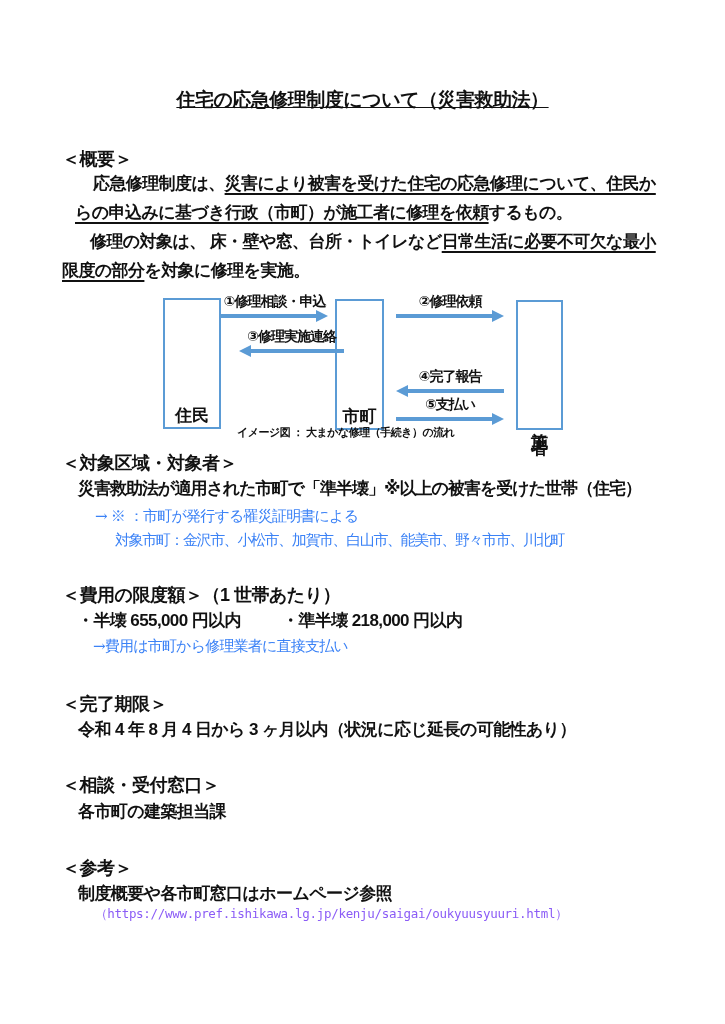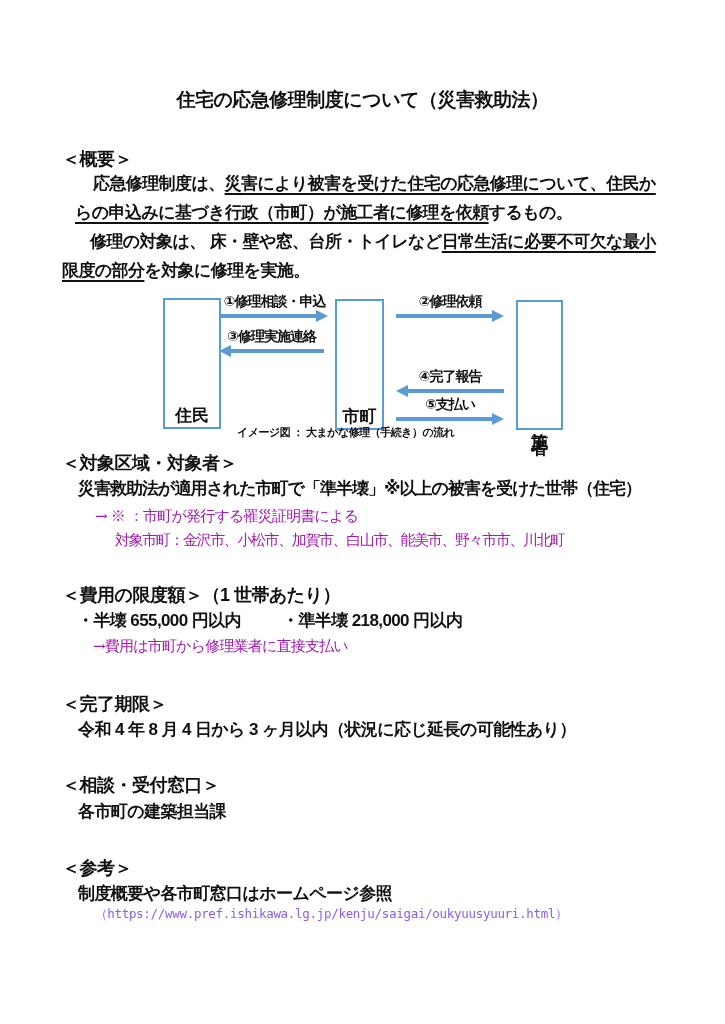--- a/index.html
+++ b/index.html
@@ -2,24 +2,24 @@
 <html><head>
 <meta charset="utf-8">
 <style>
   html,body{margin:0;padding:0;background:#ffffff;}
   .page{
     position:relative;width:725px;height:1024px;background:#ffffff;
     font-family:"Liberation Sans","DejaVu Sans",sans-serif;color:#111111;
     overflow:hidden;
   }
   .t{position:absolute;white-space:nowrap;}
-  .title{top:87px;left:0;width:725px;text-align:center;font-size:19px;font-weight:700;letter-spacing:-0.5px;}
+  .title{top:87px;left:0;width:725px;text-align:center;font-size:19px;font-weight:700;letter-spacing:-0.5px;text-decoration:underline;}
   .heading{font-size:18px;font-weight:700;letter-spacing:-0.5px;}
   .body17{font-size:17px;font-weight:700;letter-spacing:-0.6px;}
-  .mincho{font-family:"DejaVu Serif","Liberation Serif",serif;font-weight:400;font-size:15px;letter-spacing:-0.8px;color:#a21caf;}
+  .mincho{font-family:"DejaVu Serif","Liberation Serif",serif;font-weight:400;font-size:15px;letter-spacing:-0.8px;color:#3b82f6;}
   .u{text-decoration:underline;text-underline-offset:4px;text-decoration-thickness:1.5px;}
 
   
   .box{
     position:absolute;border:2px solid #5B9BD5;background:#ffffff;
     display:flex;align-items:flex-end;justify-content:center;
     font-size:17px;font-weight:700;letter-spacing:0;
   }
   .box-left{left:163px;top:298px;width:54px;height:127px;}
   .box-mid{left:335px;top:299px;width:45px;height:127px;}
@@ -28,21 +28,21 @@
   .arrow{position:absolute;}
   .arrow .lbl{font-size:14px;font-weight:700;letter-spacing:-1px;white-space:nowrap;text-align:center;margin-bottom:2px;line-height:14px;}
   .arrow .line{position:relative;height:12px;}
   .arrow .shaft{position:absolute;top:4px;height:4px;background:#5B9BD5;}
   .arrow.dir-right .shaft{left:0;right:11px;}
   .arrow.dir-left  .shaft{left:11px;right:0;}
   .arrow .head{position:absolute;top:0;width:0;height:0;border-top:6px solid transparent;border-bottom:6px solid transparent;}
   .arrow.dir-right .head{right:0;border-left:12px solid #5B9BD5;}
   .arrow.dir-left  .head{left:0;border-right:12px solid #5B9BD5;}
   .a1{left:221px;top:294px;width:107px;}
-  .a3{left:219px;top:329px;width:105px;}
+  .a3{left:219px;top:329px;width:105px;padding-left:20px;}
   .a2{left:396px;top:294px;width:108px;}
   .a4{left:396px;top:369px;width:108px;}
   .a5{left:396px;top:397px;width:108px;}
   .caption{left:237px;top:425px;font-size:11px;font-weight:700;letter-spacing:-0.5px;}
 
   .url{font-family:"DejaVu Sans Mono","Liberation Mono",monospace;font-size:12.5px;font-weight:400;letter-spacing:-0.3px;color:#8b5cf6;}
 </style>
 </head>
 <body>
 

